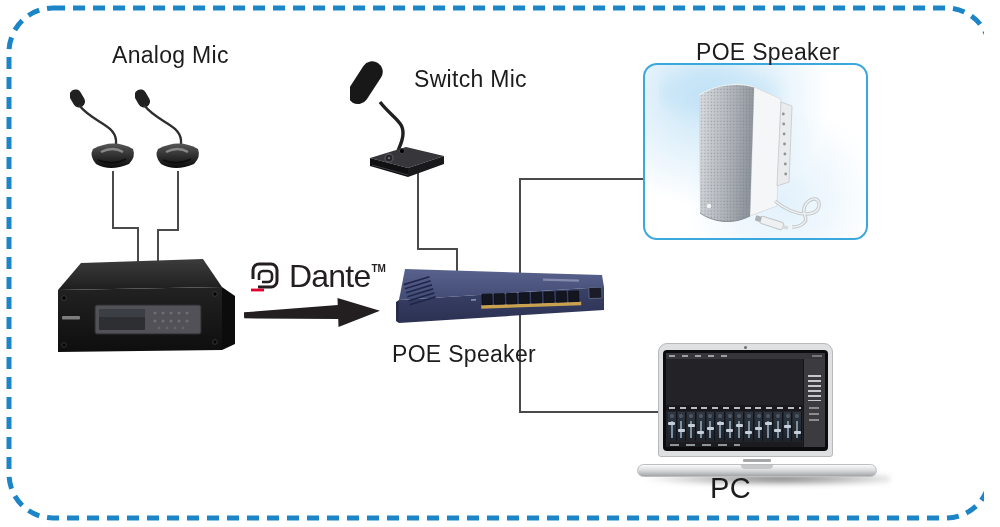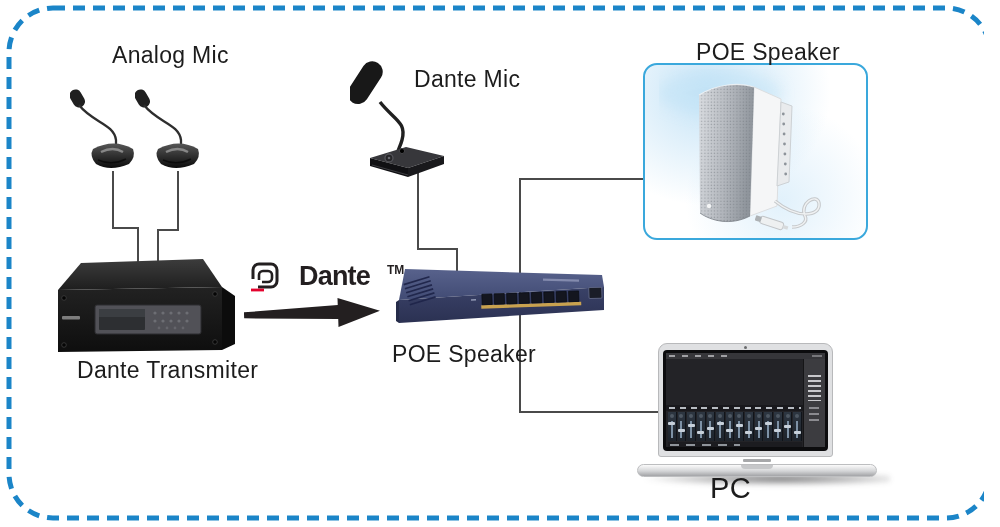--- a/index.html
+++ b/index.html
@@ -27,22 +27,22 @@
     position:absolute;left:643px;top:63px;width:225px;height:177px;
     border:2px solid var(--box-border);border-radius:14px;box-sizing:border-box;
     background:
       radial-gradient(ellipse at 28% 16%, rgba(150,205,240,.55), rgba(150,205,240,0) 55%),
       radial-gradient(ellipse at 62% 78%, rgba(170,215,245,.35), rgba(170,215,245,0) 50%),
       #ffffff;
     z-index:10;overflow:hidden;
   }
   
   .dante-logo{position:absolute;left:250px;top:261px;display:flex;align-items:flex-start;z-index:12;}
-  .dante-logo .word{font-size:27px;font-weight:700;letter-spacing:-.8px;color:var(--arrow);line-height:30px;margin-left:18px;}
-  .dante-logo .tm{font-size:12px;font-weight:700;color:var(--arrow);margin-top:2px;margin-left:17px;}
+  .dante-logo .word{font-size:32px;font-weight:400;letter-spacing:-.8px;color:var(--arrow);line-height:30px;margin-left:8px;}
+  .dante-logo .tm{font-size:10px;font-weight:700;color:var(--arrow);margin-top:2px;margin-left:1px;}
   
   .laptop{position:absolute;left:630px;top:338px;width:254px;height:145px;z-index:10;}
   .lap-screen{
     position:absolute;left:28px;top:5px;width:175px;height:114px;box-sizing:border-box;
     background:#dfe0e2;border:1px solid #b8b9bb;border-radius:9px 9px 3px 3px;
   }
   .lap-cam{position:absolute;left:50%;top:2px;width:3px;height:3px;margin-left:-1.5px;border-radius:50%;background:#6a6b6d;}
   .lap-bezel{position:absolute;left:4px;right:4px;top:6px;bottom:5px;background:#0c0c0e;border-radius:4px;}
   .lap-display{position:absolute;left:3px;right:3px;top:3px;bottom:4px;background:#232327;overflow:hidden;}
   .mix-menubar{position:absolute;left:0;right:0;top:0;height:6px;background:#36363a;}
@@ -127,23 +127,22 @@
   </svg>
 
   <svg class="z-lines" width="1000" height="527">
     <path d="M113,171 L113,228 L138,228 L138,274" fill="none" stroke="var(--line)" stroke-width="2"></path>
     <path d="M178,171 L178,230 L158,230 L158,274" fill="none" stroke="var(--line)" stroke-width="2"></path>
     <path d="M418,170 L418,249 L457,249 L457,284" fill="none" stroke="var(--line)" stroke-width="2"></path>
     <path d="M643,179 L520,179 L520,412 L661,412" fill="none" stroke="var(--line)" stroke-width="2"></path>
   </svg>
 
   <div class="label" style="left:112px;top:42px;">Analog Mic</div>
-  <div class="label" style="left:414px;top:66px;">Dante Mic</div>
+  <div class="label" style="left:414px;top:66px;">Switch Mic</div>
   <div class="label" style="left:696px;top:39px;">POE Speaker</div>
-  <div class="label" style="left:77px;top:357px;">Dante Transmiter</div>
   <div class="label" style="left:392px;top:341px;">POE Speaker</div>
   <div class="label" style="left:710px;top:472px;font-size:29px;">PC</div>
 
   <svg class="abs device" style="left:70px;top:80px;" width="70" height="95" viewBox="0 0 70 95">
     <rect x="1" y="9" width="12" height="19" rx="6" fill="#202020" transform="rotate(-30 7 18)"></rect>
     <path d="M9,25 C22,42 44,44 46,60 L46,68" fill="none" stroke="#2e2e2e" stroke-width="2.3"></path>
     <path d="M23,69 Q44,58 63,69 Q66,77 59,84 Q40,92 26,84 Q19,76 23,69 Z" fill="url(#gMicBase)"></path>
     <path d="M31,72 Q43,66 53,72" fill="none" stroke="#8f8f8f" stroke-width="2.4" opacity=".9"></path>
     <path d="M28,80 Q42,86 56,79" fill="none" stroke="#000" stroke-width="1.4" opacity=".6"></path>
   </svg>

